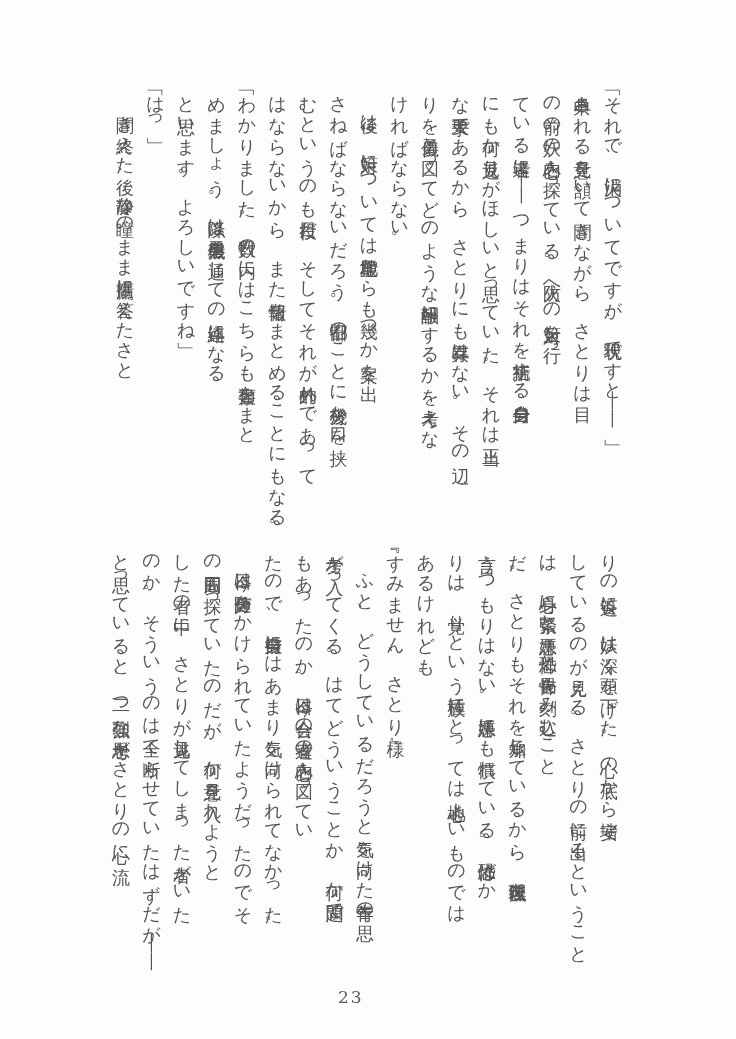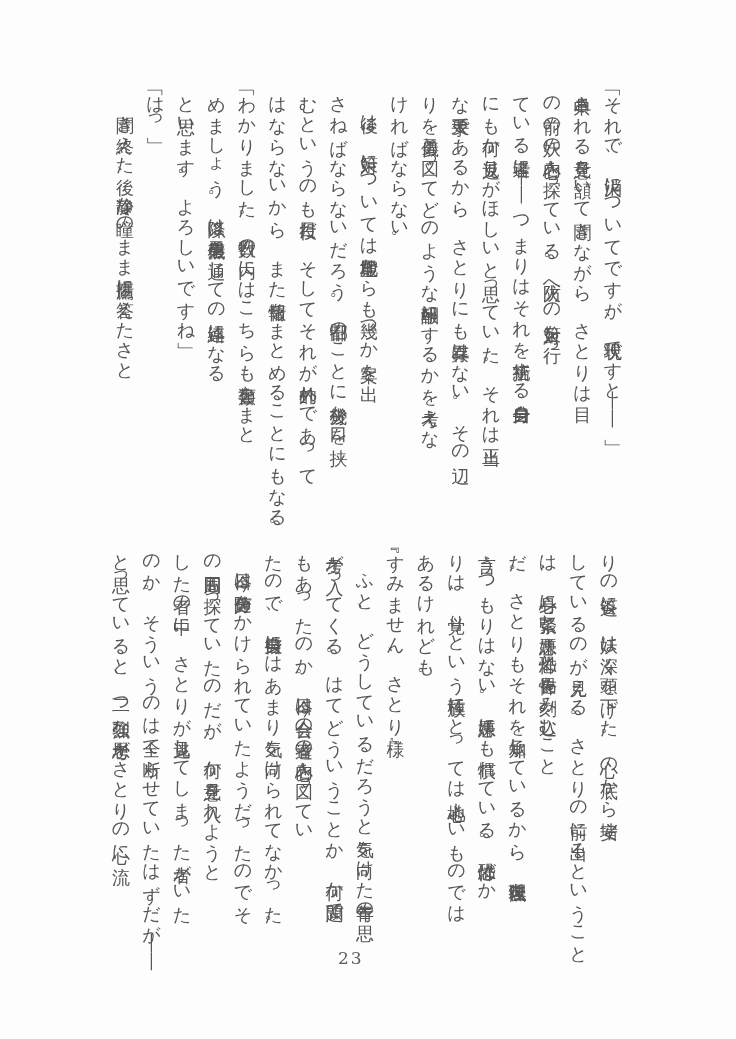--- a/index.html
+++ b/index.html
@@ -35,21 +35,21 @@
   .band-lower {
     top: 542px;
     right: 112px;
   }
   .text-column {
     line-height: 30.5px;
     white-space: nowrap;
   }
   .page-number {
     position: absolute;
-    top: 948px;
+    top: 987px;
     left: 338px;
     font-size: 17px;
     color: #5a5a5a;
     letter-spacing: 2px;
   }
 </style>
 </head>
 <body>
 
 <div class="page">

